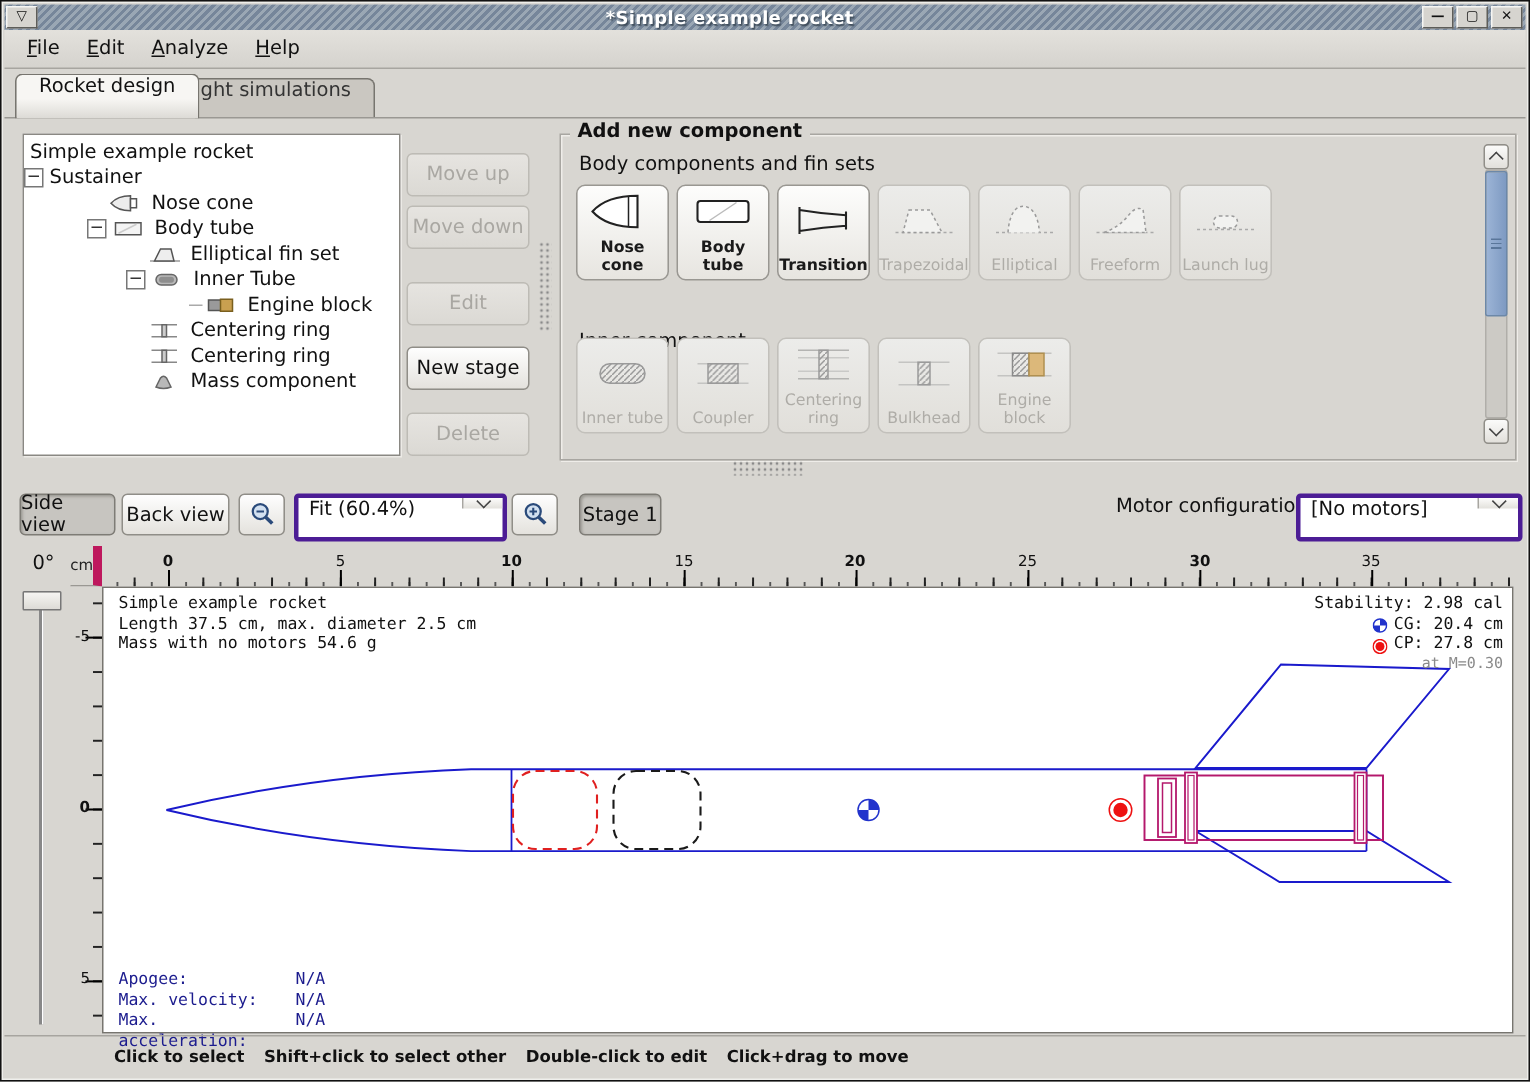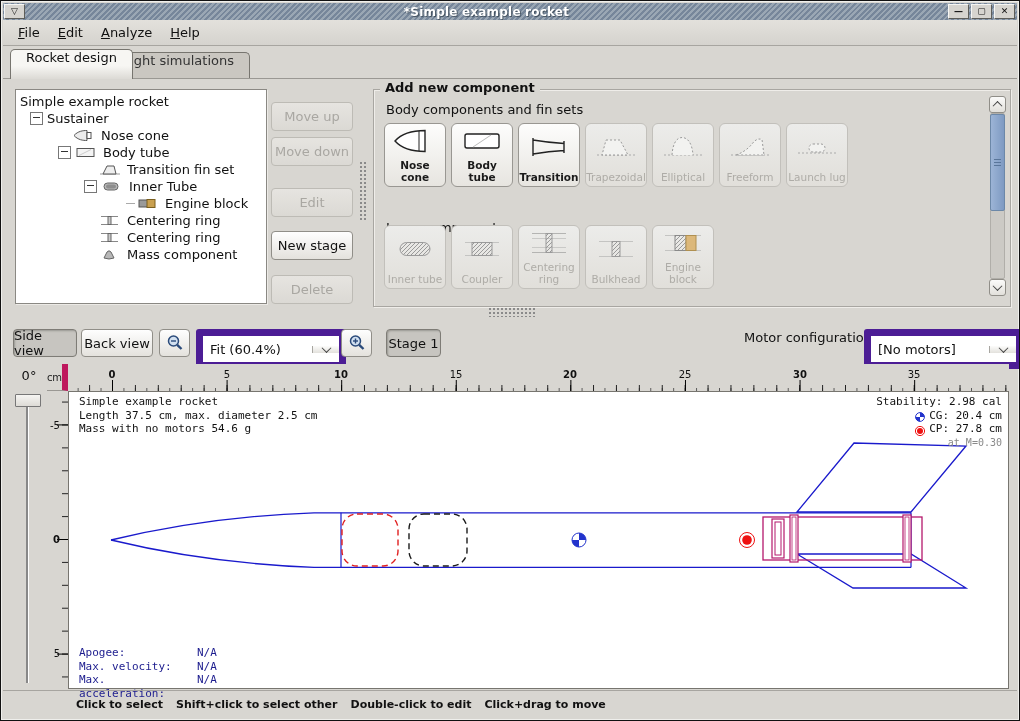--- a/index.html
+++ b/index.html
@@ -94,21 +94,21 @@
   .sb-track{position:absolute;left:1px;top:17px;bottom:17px;width:13px;background:#cccac5;border:1px solid #b0aea9;border-radius:2px;}
   .sb-thumb{position:absolute;left:1px;top:18px;width:13px;height:95px;border:1px solid #6c88a8;border-radius:2px;
     background:linear-gradient(90deg,#9cb4d6,#7e9ac2);}
   .sb-grip{position:absolute;left:3px;right:3px;top:44px;height:7px;
     background:repeating-linear-gradient(#5a769a 0 1px,transparent 1px 3px);}
   .chev{width:6px;height:6px;border-right:1.6px solid #444;border-bottom:1.6px solid #444;}
   .chev.up{transform:rotate(-135deg) translate(-1px,-1px);}
   .chev.down{transform:rotate(45deg) translate(-1px,-1px);}
   
   .toolbar-el{position:absolute;height:26px;}
-  .combo{display:flex;background:#fff;border:7px solid #4c1d95;border-radius:3px;align-items:center;overflow:hidden;}
+  .combo{display:flex;background:#fff;border:3px solid #4c1d95;border-radius:3px;align-items:flex-start;overflow:hidden;}
   .combo .cval{flex:1;display:flex;align-items:center;padding-left:7px;font-size:13px;white-space:nowrap;}
   .combo .cbtn{width:26px;border-left:1px solid #a8a6a1;background:linear-gradient(#fcfcfb,#e3e1dc);
     display:flex;align-items:center;justify-content:center;}
   .tb-label{position:absolute;top:329px;font-size:13px;}
   
   .rot-value{position:absolute;left:8px;top:367px;width:40px;height:20px;text-align:center;font-size:13px;}
   .slider-track{position:absolute;left:25px;top:398px;width:2px;height:284px;background:#888;border-right:1px solid #fff;}
   .slider-handle{position:absolute;left:14px;top:393px;width:24px;height:11px;background:linear-gradient(#f6f5f2,#dddbd6);
     border:1px solid #777;border-radius:1px;}
   .ruler-corner{position:absolute;left:46px;top:363px;width:21px;height:27px;background:#d8d6d1;
@@ -193,21 +193,21 @@
       </div>
     <div class="tab inactive">
         <span>Flight simulations</span>
       </div>
   </div>
 
   <div class="tree-panel">
     <div class="trow" style="padding-left:4px">
       <span>Simple example rocket</span>
     </div>
-    <div class="trow" style="padding-left:14px">
+    <div class="trow" style="">
       <span class="texp"></span>
       <span>Sustainer</span>
     </div>
     <div class="trow" style="padding-left:42px">
       <span class="tspacer"></span>
       <svg class="ticon" width="22" height="13">
         <path d="M1,6.5 C5,2 10,1.5 14,1.5 L14,11.5 C10,11.5 5,11 1,6.5 Z" fill="#ececec" stroke="#555"></path>
         <rect x="14" y="3.5" width="4" height="6" fill="#fff" stroke="#555"></rect>
       </svg>
       <span>Nose cone</span>
@@ -219,21 +219,21 @@
         <line x1="4" y1="9.5" x2="16" y2="3.5" stroke="#ccc"></line>
       </svg>
       <span>Body tube</span>
     </div>
     <div class="trow" style="padding-left:68px">
       <span class="tspacer"></span>
       <svg class="ticon" width="22" height="13">
         <line x1="1" y1="11" x2="21" y2="11" stroke="#999"></line>
         <path d="M4,11 L8,3 L15,3 L17,11 Z" fill="#eee" stroke="#555"></path>
       </svg>
-      <span>Transition fin set</span>
+      <span>Elliptical fin set</span>
     </div>
     <div class="trow" style="padding-left:68px">
       <span class="texp"></span>
       <svg class="ticon" width="22" height="13">
         <rect x="3" y="3" width="14" height="7" rx="3.5" fill="#b8b8b8" stroke="#666"></rect>
         <rect x="5" y="4.5" width="10" height="4" rx="2" fill="#8e8e8e"></rect>
       </svg>
       <span>Inner Tube</span>
     </div>
     <div class="trow" style="padding-left:110px">

